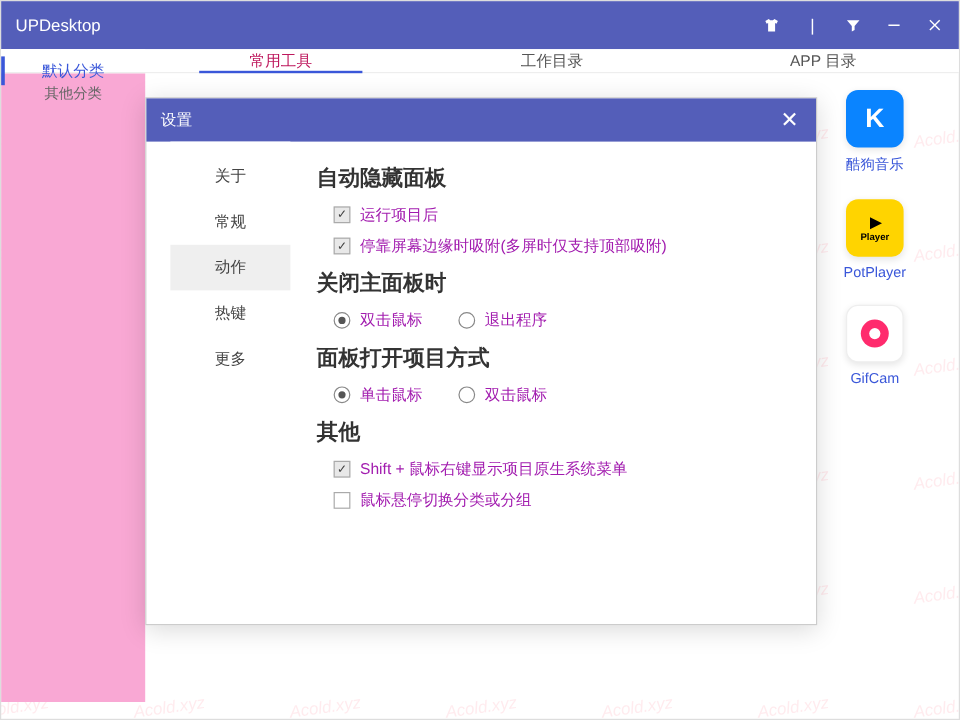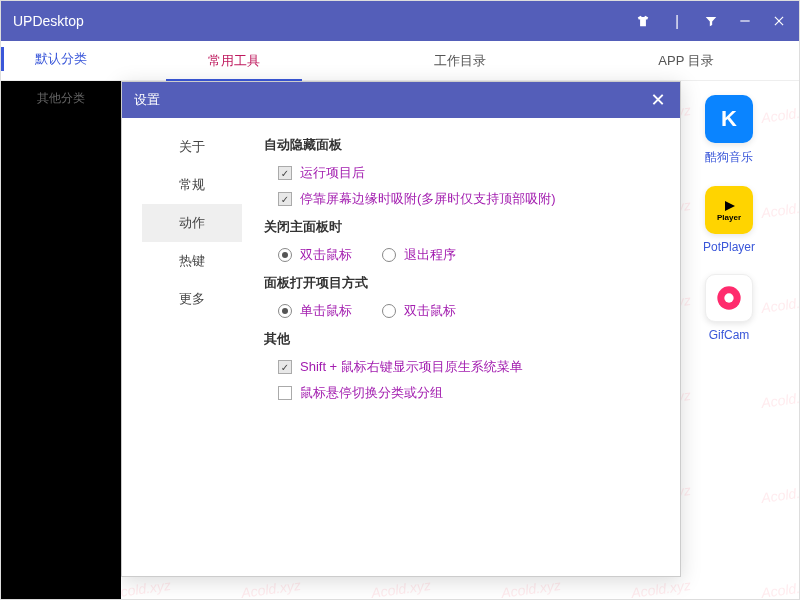--- a/index.html
+++ b/index.html
@@ -6,52 +6,52 @@
     body { width: 800px; height: 600px; overflow: hidden; background: #fff; position: relative; border: 1px solid #ddd; }
     
     .watermark { position: absolute; inset: 0; pointer-events: none; overflow: hidden; z-index: 0; }
     .watermark span { position: absolute; color: rgba(255,120,140,0.15); font-size: 14px; font-style: italic; transform: rotate(-8deg); }
     
     .titlebar { height: 40px; background: #545eb9; display: flex; align-items: center; justify-content: space-between; padding: 0 12px; color: #fff; position: relative; z-index: 2; gap: 31px; }
     .titlebar-left { font-size: 14px; }
     .titlebar-right { display: flex; align-items: center; gap: 18px; }
     .titlebar-icon { cursor: pointer; display: inline-flex; align-items: center; justify-content: center; width: 16px; height: 16px; }
     
-    .main-tabs { height: 40px; background: #fff; display: flex; position: relative; z-index: 2; border-bottom: 1px solid #eee; }
+    .main-tabs { height: 20px; background: #fff; display: flex; position: relative; z-index: 2; border-bottom: 1px solid #eee; }
     .sidebar-col { width: 120px; flex-shrink: 0; background: #fff; }
     .sidebar-item { height: 36px; display: flex; align-items: center; justify-content: center; font-size: 13px; color: #444; cursor: pointer; }
     .sidebar-item.active { color: #3a57d9; position: relative; }
     .sidebar-item.active::before { content: ""; position: absolute; left: 0; top: 6px; bottom: 6px; width: 3px; background: #3a57d9; }
     .tabs-row { flex: 1; display: flex; }
     .tab-item { flex: 1; display: flex; align-items: center; justify-content: center; font-size: 13px; color: #555; cursor: pointer; position: relative; }
     .tab-item.active { color: #be185d; font-family: Liberation Serif, serif; }
     .tab-item.active::after { content: ""; position: absolute; bottom: -1px; left: 20%; right: 20%; height: 2px; background: #3a57d9; }
     
     .body-area { display: flex; height: calc(600px - 76px); position: relative; z-index: 1; }
-    .left-panel { width: 120px; background: #000000; }
+    .left-panel { width: 120px; background: #f9a8d4; }
     .left-panel .sidebar-item { height: 34px; font-size: 12px; color:#666;}
     .content-area { flex: 1; display: flex; justify-content: flex-end; padding: 14px 30px 0 0; }
     .app-col { width: 80px; display: flex; flex-direction: column; gap: 20px; align-items: center; }
     .app { display: flex; flex-direction: column; align-items: center; gap: 6px; cursor: pointer; }
     .app-icon { width: 48px; height: 48px; border-radius: 10px; display: flex; align-items: center; justify-content: center; font-weight: bold; color: #fff; font-size: 22px; box-shadow: 0 2px 6px rgba(0,0,0,.1); }
     .app-label { font-size: 12px; color: #3a57d9; text-align: center; }
     .kugou { background: #0a84ff; }
     .potplayer { background: #ffd400; color: #000; font-size: 10px; flex-direction: column; }
     .gifcam { background: #fff; border: 1px solid #eee; }
     
     .dialog-mask { position: absolute; inset: 0; z-index: 5; }
-    .dialog { position: absolute; left: 120px; top: 80px; width: 560px; height: 496px; background: #fff; border: 1px solid #ccc; box-shadow: 0 4px 20px rgba(0,0,0,.15); display: flex; flex-direction: column; }
+    .dialog { position: absolute; left: 120px; top: 80px; width: 560px; height: 440px; background: #fff; border: 1px solid #ccc; box-shadow: 0 4px 20px rgba(0,0,0,.15); display: flex; flex-direction: column; }
     .dialog-header { height: 36px; background: #545eb9; color: #fff; display: flex; align-items: center; justify-content: space-between; padding: 0 12px; font-size: 13px; }
     .close-x { cursor: pointer; font-size: 18px; width: 20px; text-align: center; }
     .dialog-body { flex: 1; display: flex; padding-left: 20px; }
     .dialog-nav { width: 100px; background: #fff; padding-top: 10px; }
     .dialog-nav-item { height: 38px; display: flex; align-items: center; justify-content: center; font-size: 13px; color: #444; cursor: pointer; }
     .dialog-nav-item.active { background: #efefef; }
     .dialog-content { flex: 1; padding: 18px 22px; font-size: 13px; color: #333; overflow: auto; }
-    .sect-title { font-weight: bold; margin: 10px 0 10px; font-size: 13px; }
+    .sect-title { font-weight: bold; margin: 10px 0 10px; font-size: 18px; }
     .sect-title:first-child { margin-top: 0; }
     .opt { display: flex; align-items: center; gap: 8px; margin: 8px 0 8px 14px; color: #a21caf; font-size: 13px; }
     .checkbox { width: 14px; height: 14px; border: 1px solid #aaa; display: inline-flex; align-items: center; justify-content: center; font-size: 11px; color: #666; }
     .checkbox.checked { background: #e8e8e8; }
     .checkbox.checked::after { content: "✓"; font-size: 10px; color: #444; }
     .radio { width: 14px; height: 14px; border: 1px solid #888; border-radius: 50%; display: inline-flex; align-items: center; justify-content: center; }
     .radio.checked::after { content: ""; width: 6px; height: 6px; border-radius: 50%; background: #555; }
     .opt-row { display: flex; gap: 30px; margin-left: 14px; margin-top: 8px; margin-bottom: 8px; }
   </style>
 </head>

